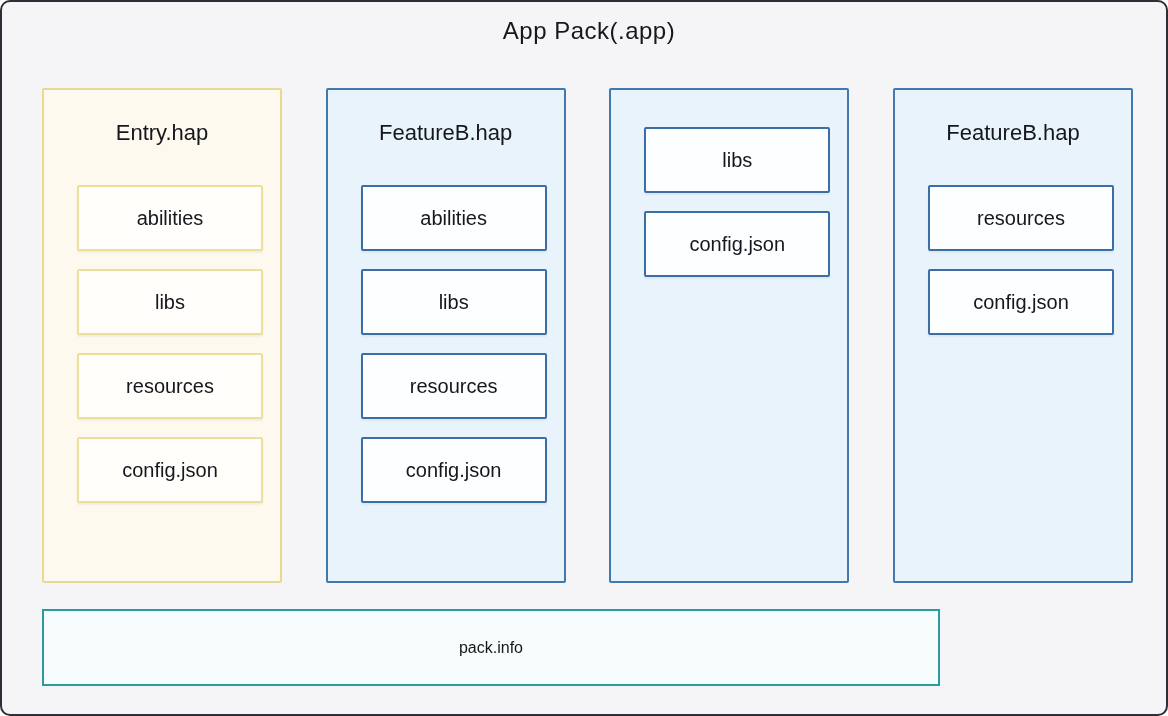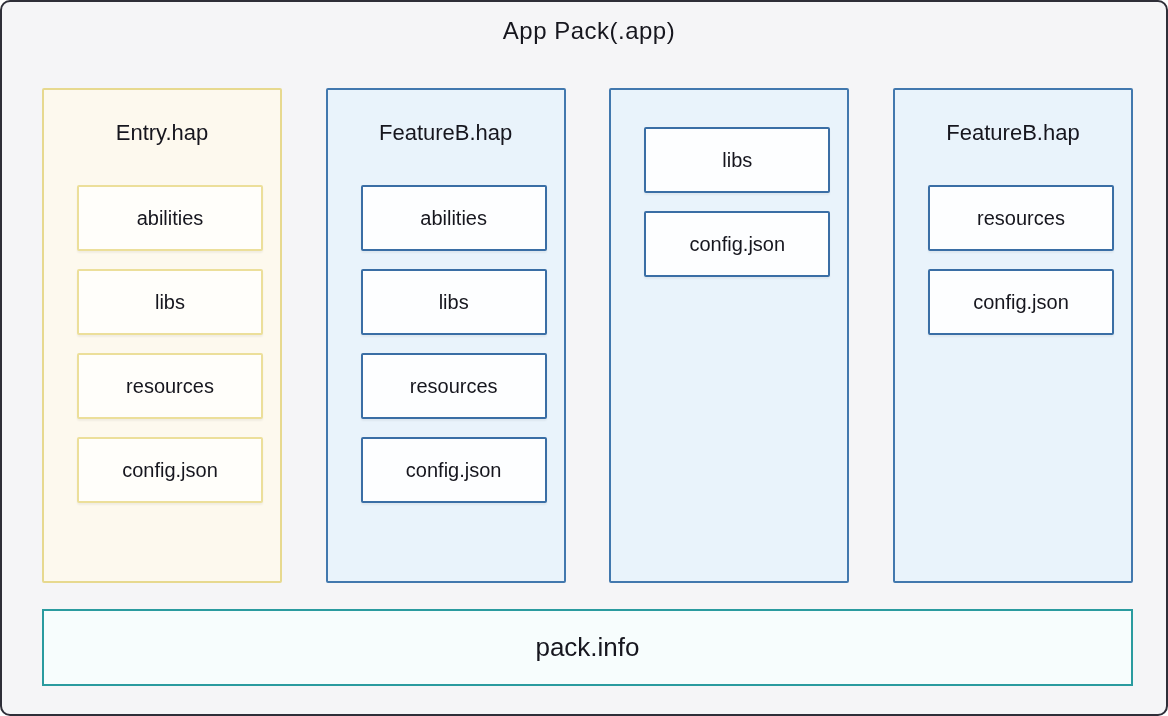--- a/index.html
+++ b/index.html
@@ -91,29 +91,29 @@
     background: var(--entry-box-bg, #fffefa);
   }
   .column.blue .box {
     border-color: var(--feature-box-border, #3a6ea5);
     background: var(--feature-box-bg, #fdfeff);
   }
   .packinfo {
     position: absolute;
     left: 40px;
     top: 607px;
-    width: 1091px;
+    width: 898px;
     height: 77px;
     box-sizing: border-box;
     border: 2px solid var(--packinfo-border, #2a9b9f);
     background: var(--packinfo-bg, #f7fdfd);
     display: flex;
     align-items: center;
     justify-content: center;
-    font-size: 26px;
+    font-size: 16px;
     color: var(--text, #16161e);
   }
 </style>
 </head>
 <body>
 
 <div class="stage">
   <div class="frame">
     <div class="title">App Pack(.app)</div>
 

